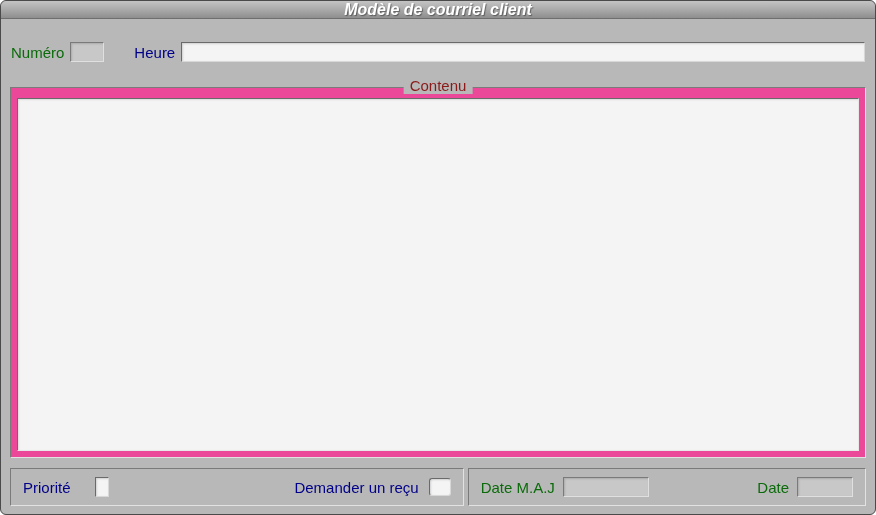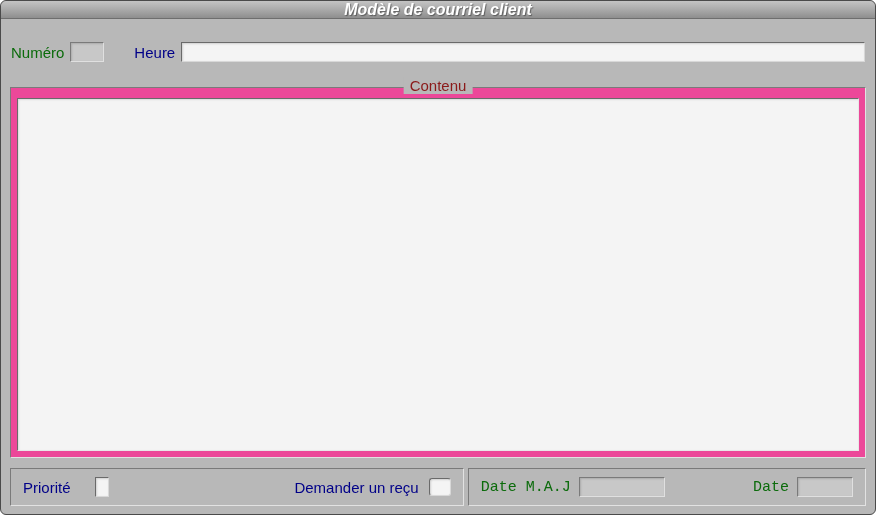--- a/index.html
+++ b/index.html
@@ -148,21 +148,20 @@
     flex: 1;
     border-top: 1px solid #7a7a7a;
     border-left: 1px solid #7a7a7a;
     border-right: 1px solid #e2e2e2;
     border-bottom: 1px solid #e2e2e2;
     display: flex;
     align-items: center;
     padding: 0 12px;
     gap: 8px;
     margin-left: 4px;
-    font-family: Liberation Mono, monospace;
   }
   .pri-group { display: flex; align-items: center; gap: 24px; }
   .receipt-group { display: flex; align-items: flex-end; gap: 10px; }
   .checkbox {
     width: 22px; height: 18px;
     background: #f4f4f4;
     border: 1px solid #808080;
     border-top-color: #6a6a6a;
     border-left-color: #6a6a6a;
     border-right-color: #d8d8d8;

